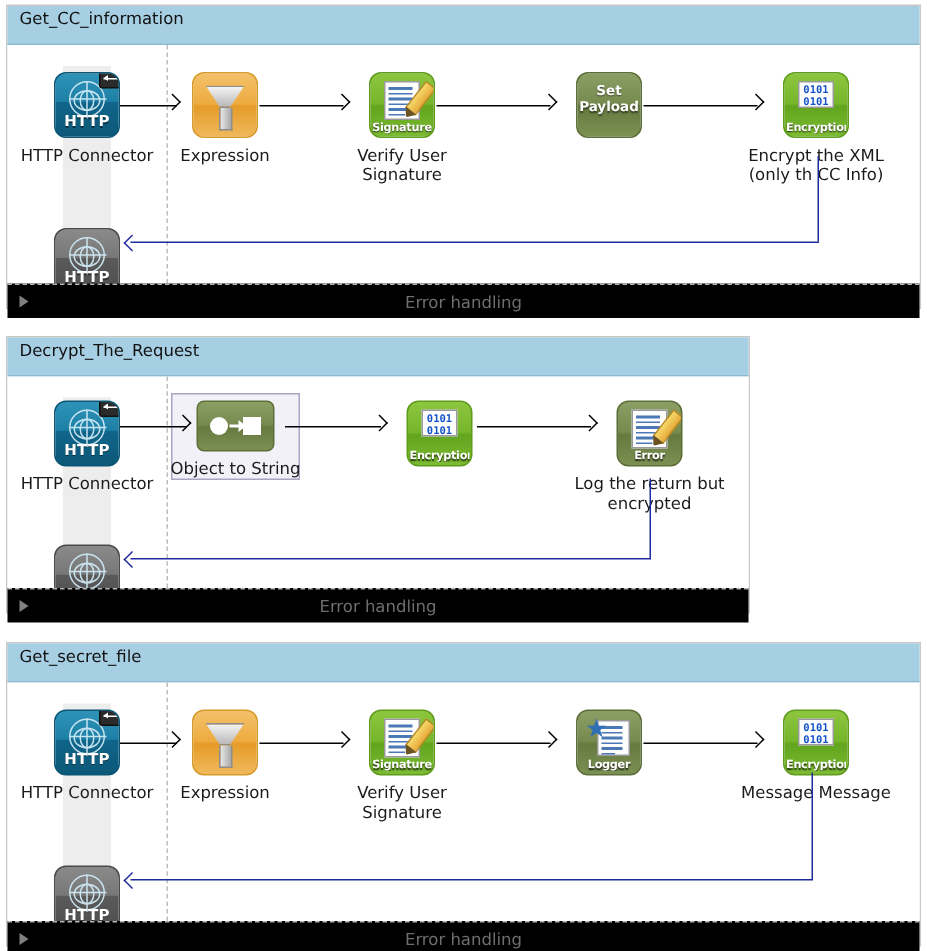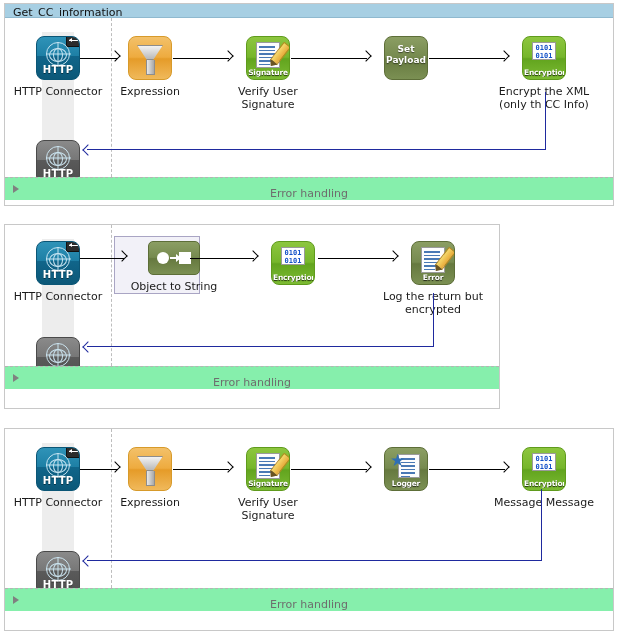--- a/index.html
+++ b/index.html
@@ -2,26 +2,26 @@
 <html><head>
 <meta charset="utf-8">
 <style>
   html,body{margin:0;padding:0;background:#ffffff;}
   body{width:618px;height:634px;overflow:hidden;font-family:"DejaVu Sans","Liberation Sans",sans-serif;}
 
   .canvas{position:relative;width:618px;height:634px;background:#fff;}
 
   
   .flow{position:absolute;border:1px solid #c8c8c8;background:#ffffff;box-sizing:border-box;}
-  .flow-title{height:14px;background:#a7cfe3;border-bottom:1px solid #8fb9cf;
+  .flow-title{height:26px;background:#a7cfe3;border-bottom:1px solid #8fb9cf;
               font-size:11px;color:#111;padding:2px 0 0 8px;box-sizing:border-box;
               white-space:nowrap;overflow:hidden;}
   .flow-body{position:relative;background:#ffffff;}
-  .flow-footer{height:22px;background:#86efac;border-top:1px dashed #b4b4b4;
-               display:flex;align-items:flex-end;justify-content:center;position:relative;}
+  .flow-footer{height:22px;background:#000000;border-top:1px dashed #b4b4b4;
+               display:flex;align-items:center;justify-content:center;position:relative;}
   .flow-footer .lbl{font-size:11px;color:#6e6e6e;}
   .tri{position:absolute;left:8px;top:50%;transform:translateY(-50%);
        width:0;height:0;border-left:6px solid #808080;border-top:4px solid transparent;border-bottom:4px solid transparent;}
 
   
   .vdash{position:absolute;top:0;bottom:0;width:0;border-left:1px dashed #bdbdbd;}
 
   
   .band{position:absolute;background:#ededed;}
 
@@ -224,20 +224,21 @@
       <div class="ret-h" style="left:82px;top:131px;width:459px;"></div>
       <div class="ret-head" style="left:78px;top:127px;"></div>
     </div>
     <div class="flow-footer">
       <div class="tri"></div>
       <div class="lbl">Error handling</div>
     </div>
   </div>
 
   <div class="flow" style="left:4px;top:224px;width:496px;height:185px;">
+    <div class="flow-title">Decrypt_The_Request</div>
     <div class="flow-body" style="height:141px;">
       <div class="vdash" style="left:106px;"></div>
       <div class="band" style="left:37px;top:14px;width:32px;height:112px;"></div>
 
       <div class="node" style="left:-2px;top:16px;">
         <div class="icon ic-http">
           <div class="globe">
               <div class="e1"></div>
               <div class="e2"></div>
             </div>
@@ -257,21 +258,21 @@
           <div class="globe">
               <div class="e1"></div>
               <div class="e2"></div>
             </div>
           <div class="httptxt">HTTP</div>
         </div>
       </div>
 
       <div class="sel" style="left:109px;top:11px;width:86px;height:58px;"></div>
 
-      <div class="node" style="left:114px;top:16px;">
+      <div class="node" style="left:97px;top:16px;">
         <div class="icon ic-olive" style="width:52px;height:34px;border-radius:5px;">
           <div class="o2s">
             <div class="circ"></div>
               <div class="ar"></div>
               <div class="arh"></div>
               <div class="sq"></div>
           </div>
         </div>
         <div class="cap">Object to String</div>
       </div>
@@ -313,20 +314,21 @@
       <div class="ret-h" style="left:82px;top:121px;width:347px;"></div>
       <div class="ret-head" style="left:78px;top:117px;"></div>
     </div>
     <div class="flow-footer">
       <div class="tri"></div>
       <div class="lbl">Error handling</div>
     </div>
   </div>
 
   <div class="flow" style="left:4px;top:428px;width:610px;height:203px;">
+    <div class="flow-title">Get_secret_file</div>
     <div class="flow-body" style="height:159px;">
       <div class="vdash" style="left:106px;"></div>
       <div class="band" style="left:37px;top:14px;width:32px;height:122px;"></div>
 
       <div class="node" style="left:-2px;top:18px;">
         <div class="icon ic-http">
           <div class="globe">
               <div class="e1"></div>
               <div class="e2"></div>
             </div>

